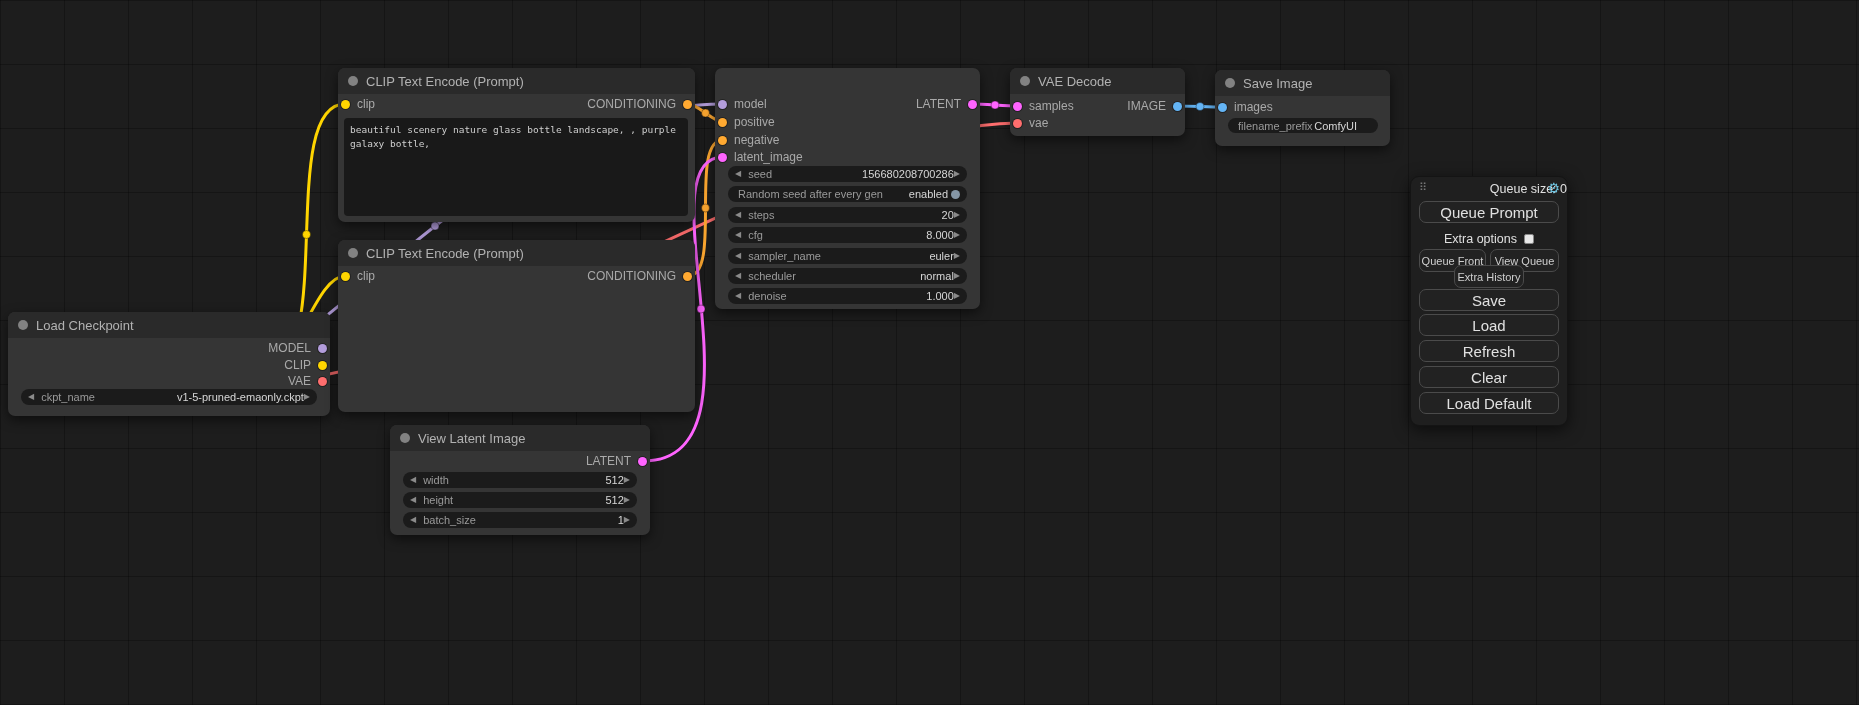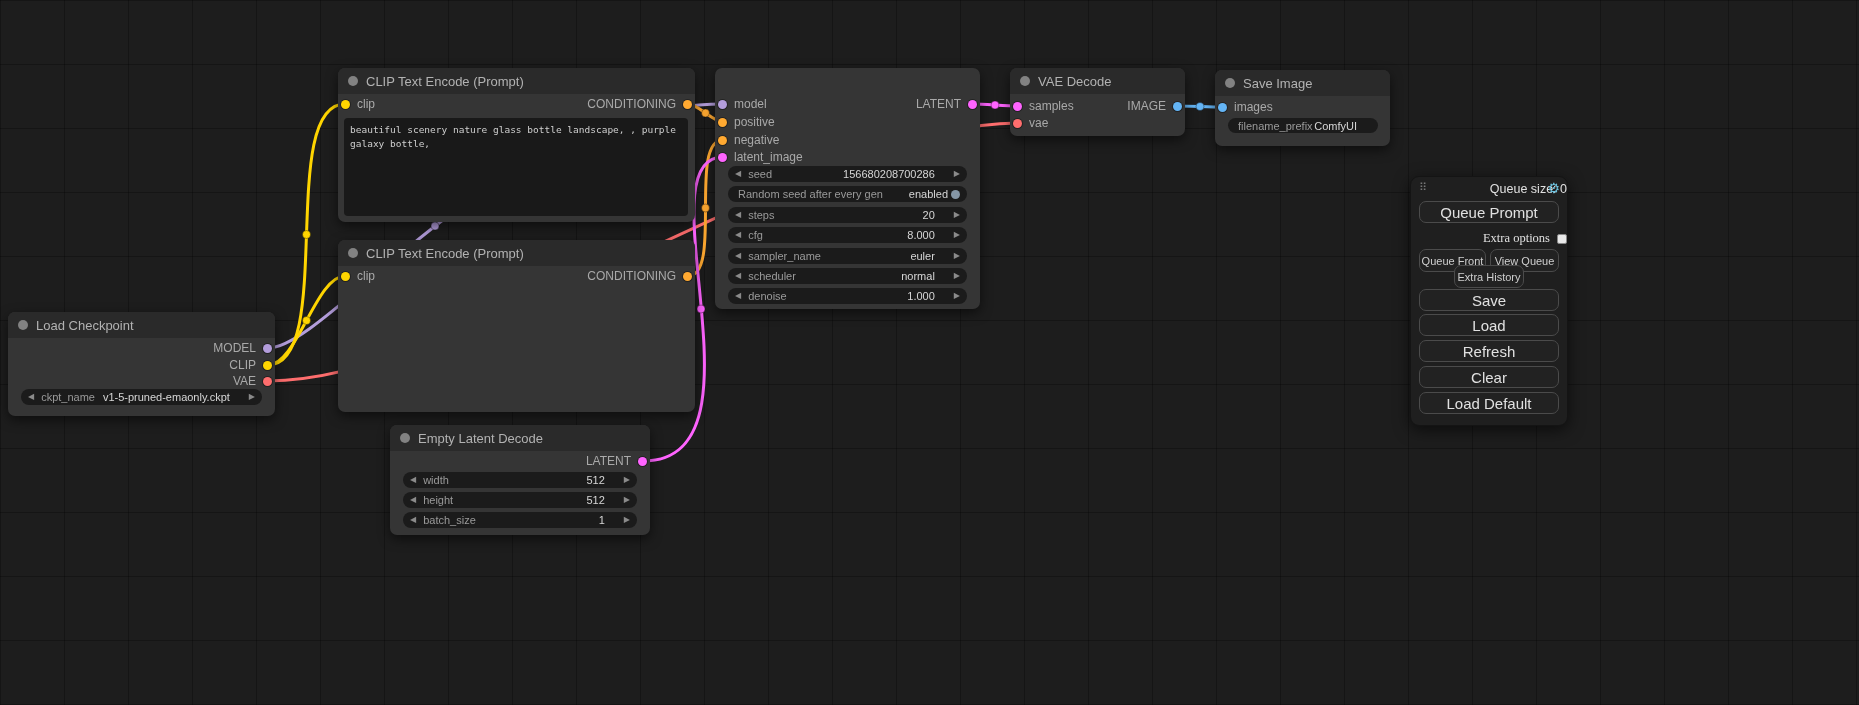--- a/index.html
+++ b/index.html
@@ -22,40 +22,40 @@
         font-size:12px;color:#a9a9a9;white-space:nowrap;}
   .slot.in{left:3px;}
   .slot.out{right:3px;flex-direction:row-reverse;}
   .sdot{width:9px;height:9px;border-radius:50%;flex:none;box-shadow:0 0 0 1px rgba(0,0,0,.35);}
   .widget{position:absolute;left:13px;right:13px;height:16px;background:#1b1b1b;
           border-radius:9px;display:flex;align-items:center;padding:0 7px;
           font-size:11px;color:#9a9a9a;box-sizing:border-box;cursor:pointer;}
   .warrow{font-size:8px;color:#8a8a8a;line-height:1;}
   .wlabel{margin-left:7px;}
   .widget.noarrows .wlabel{margin-left:3px;}
-  .wvalue{margin-left:auto;margin-right:19px;color:#d6d6d6;}
+  .wvalue{margin-left:auto;margin-right:0;color:#d6d6d6;}
   .widget.noarrows .wvalue{margin-right:3px;}
   .toggle-dot{width:9px;height:9px;border-radius:50%;background:#8596a5;flex:none;margin-right:0;}
   .prompt{position:absolute;left:6px;right:7px;background:#191919;border-radius:4px;
           padding:5px 6px;font:9.5px/1.5 "DejaVu Sans Mono", monospace;color:#cfcfcf;
           box-sizing:border-box;white-space:pre-wrap;word-break:break-word;overflow:hidden;}
   
   .qpanel{position:absolute;left:1410px;top:176px;width:156px;height:248px;background:#1f1f1f;
           border:1px solid #141414;border-radius:9px;box-shadow:0 4px 16px rgba(0,0,0,.6);z-index:3;}
   .qdrag{position:absolute;left:8px;top:4px;color:#777;font-size:11px;cursor:grab;}
   .qsize{position:absolute;left:0;right:0;top:5px;text-align:right;font-size:12.5px;color:#e0e0e0;}
   .qgear{position:absolute;right:7px;top:3px;font-size:14px;color:#6fc3df;cursor:pointer;}
   .qbtn{position:absolute;background:#222;border:1px solid #4b4b4b;border-radius:7px;
         color:#e0e0e0;font-size:15px;font-family:"Liberation Sans",sans-serif;
         display:flex;align-items:center;justify-content:center;box-sizing:border-box;
         padding:0;cursor:pointer;}
   .qbtn.big{left:8px;width:140px;height:22px;}
   .qbtn.small{height:23px;font-size:11px;color:#cfcfcf;border-radius:7px;}
   .extra-row{position:absolute;left:0;right:0;top:55px;height:13px;display:flex;
-             align-items:center;justify-content:flex-end;gap:7px;font-size:12.5px;color:#e0e0e0;font-family:Liberation Serif, serif;}
+             align-items:center;justify-content:center;gap:7px;font-size:12.5px;color:#e0e0e0;}
   .checkbox{width:10px;height:10px;background:#e9e9e9;border:1px solid #888;
             border-radius:2px;box-sizing:border-box;cursor:pointer;}
 </style>
 </head>
 <body>
 
 <div id="canvas">
 
   <svg id="links" width="1859" height="705">
     <g fill="none" stroke-width="3" stroke-linecap="round">
@@ -75,21 +75,21 @@
       <circle cx="306.5" cy="320.5" r="4" fill="#FFD500"></circle>
       <circle cx="642.5" cy="252" r="4" fill="#FF6E6E"></circle>
       <circle cx="705.5" cy="113" r="4" fill="#FFA931"></circle>
       <circle cx="705.5" cy="208" r="4" fill="#FFA931"></circle>
       <circle cx="701" cy="309" r="4" fill="#FF64FF"></circle>
       <circle cx="995" cy="105" r="4" fill="#FF64FF"></circle>
       <circle cx="1200" cy="106.5" r="4" fill="#64B5F6"></circle>
     </g>
   </svg>
 
-  <div class="node" style="left:8px;top:312px;width:267px;height:104px">
+  <div class="node" style="left:8px;top:312px;width:322px;height:104px">
     <div class="ntitle">
       <span class="tdot"></span>
       <span>Load Checkpoint</span>
     </div>
     <div class="slot out" style="top:28px">
       <span class="sdot" style="background:#B39DDB"></span>
       <span>MODEL</span>
     </div>
     <div class="slot out" style="top:45px">
       <span class="sdot" style="background:#FFD500"></span>
@@ -134,21 +134,21 @@
     </div>
     <div class="slot out" style="top:28px">
       <span class="sdot" style="background:#FFA931"></span>
       <span>CONDITIONING</span>
     </div>
   </div>
 
   <div class="node" style="left:390px;top:425px;width:260px;height:110px">
     <div class="ntitle">
       <span class="tdot"></span>
-      <span>Empty Latent Decode</span>
+      <span>View Latent Image</span>
     </div>
     <div class="slot out" style="top:28px">
       <span class="sdot" style="background:#FF64FF"></span>
       <span>LATENT</span>
     </div>
     <div class="widget" style="top:47px">
       <span class="warrow">◀</span>
       <span class="wlabel">width</span>
       <span class="wvalue">512</span>
       <span class="warrow">▶</span>

